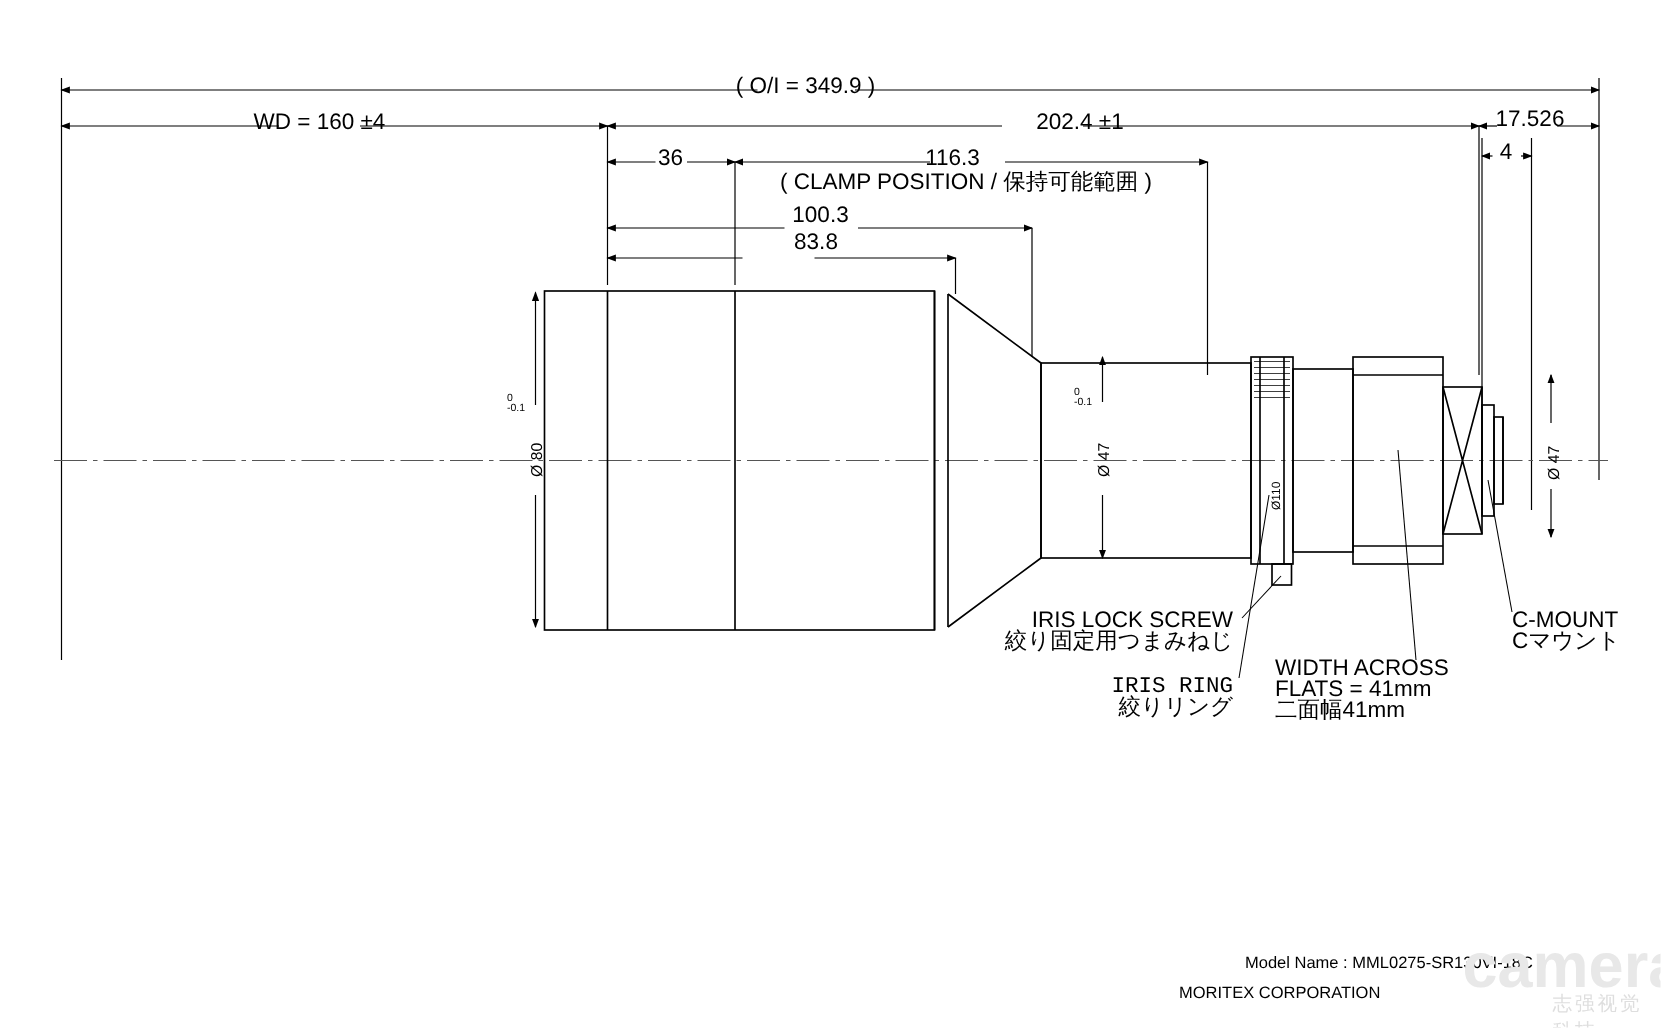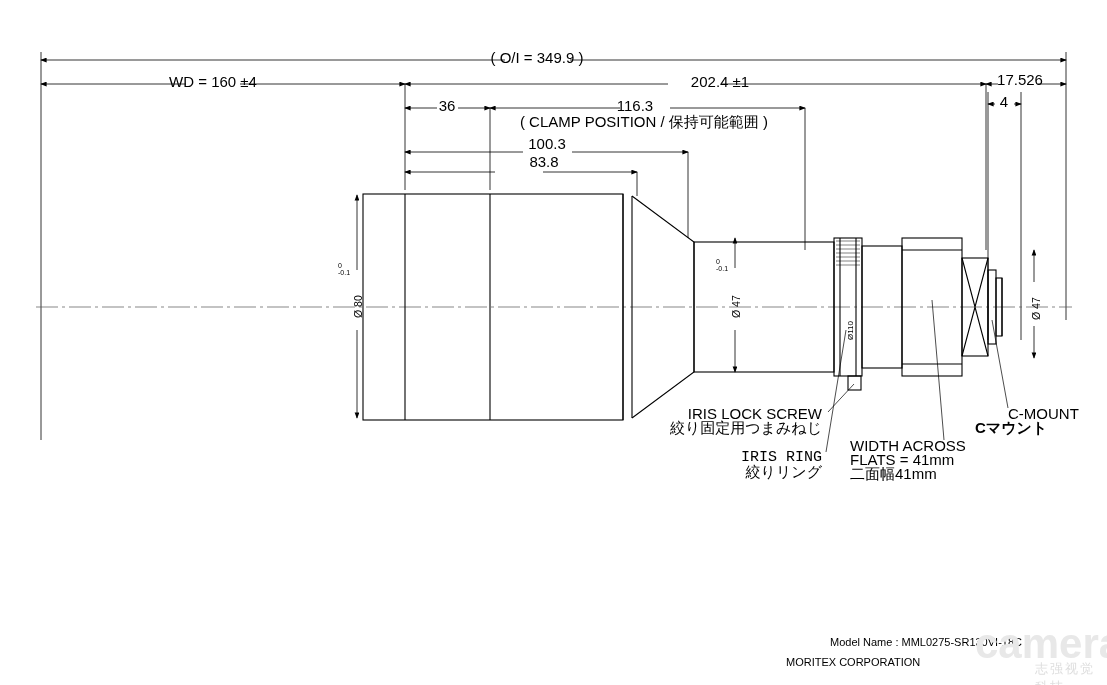--- a/index.html
+++ b/index.html
@@ -170,21 +170,21 @@
   <div class="lbl r" style="left:822px;top:422px;">絞り固定用つまみねじ</div>
 
   <div class="lbl r" style="left:822px;top:452px;font-family:Liberation Mono, monospace;">IRIS RING</div>
   <div class="lbl r" style="left:822px;top:466px;">絞りリング</div>
 
   <div class="lbl" style="left:850px;top:440px;">WIDTH ACROSS</div>
   <div class="lbl" style="left:850px;top:454px;">FLATS = 41mm</div>
   <div class="lbl" style="left:850px;top:468px;">二面幅41mm</div>
 
   <div class="lbl" style="left:1008px;top:408px;text-align:center;">C-MOUNT</div>
-  <div class="lbl" style="left:975px;top:422px;font-weight:bold;">Cマウント</div>
+  <div class="lbl" style="left:1008px;top:422px;">Cマウント</div>
 
   <div class="footer" style="left:810px;top:636px;">Model Name : MML0275-SR130VI-18C</div>
   <div class="footer" style="left:766px;top:656px;">MORITEX CORPORATION</div>
 
   <div class="wm" style="left:975px;top:620px;font-size:42px;">camera</div>
   <div class="wm2" style="left:995px;top:660px;">志强视觉科技</div>
 
 </div>
 
 </body></html>

